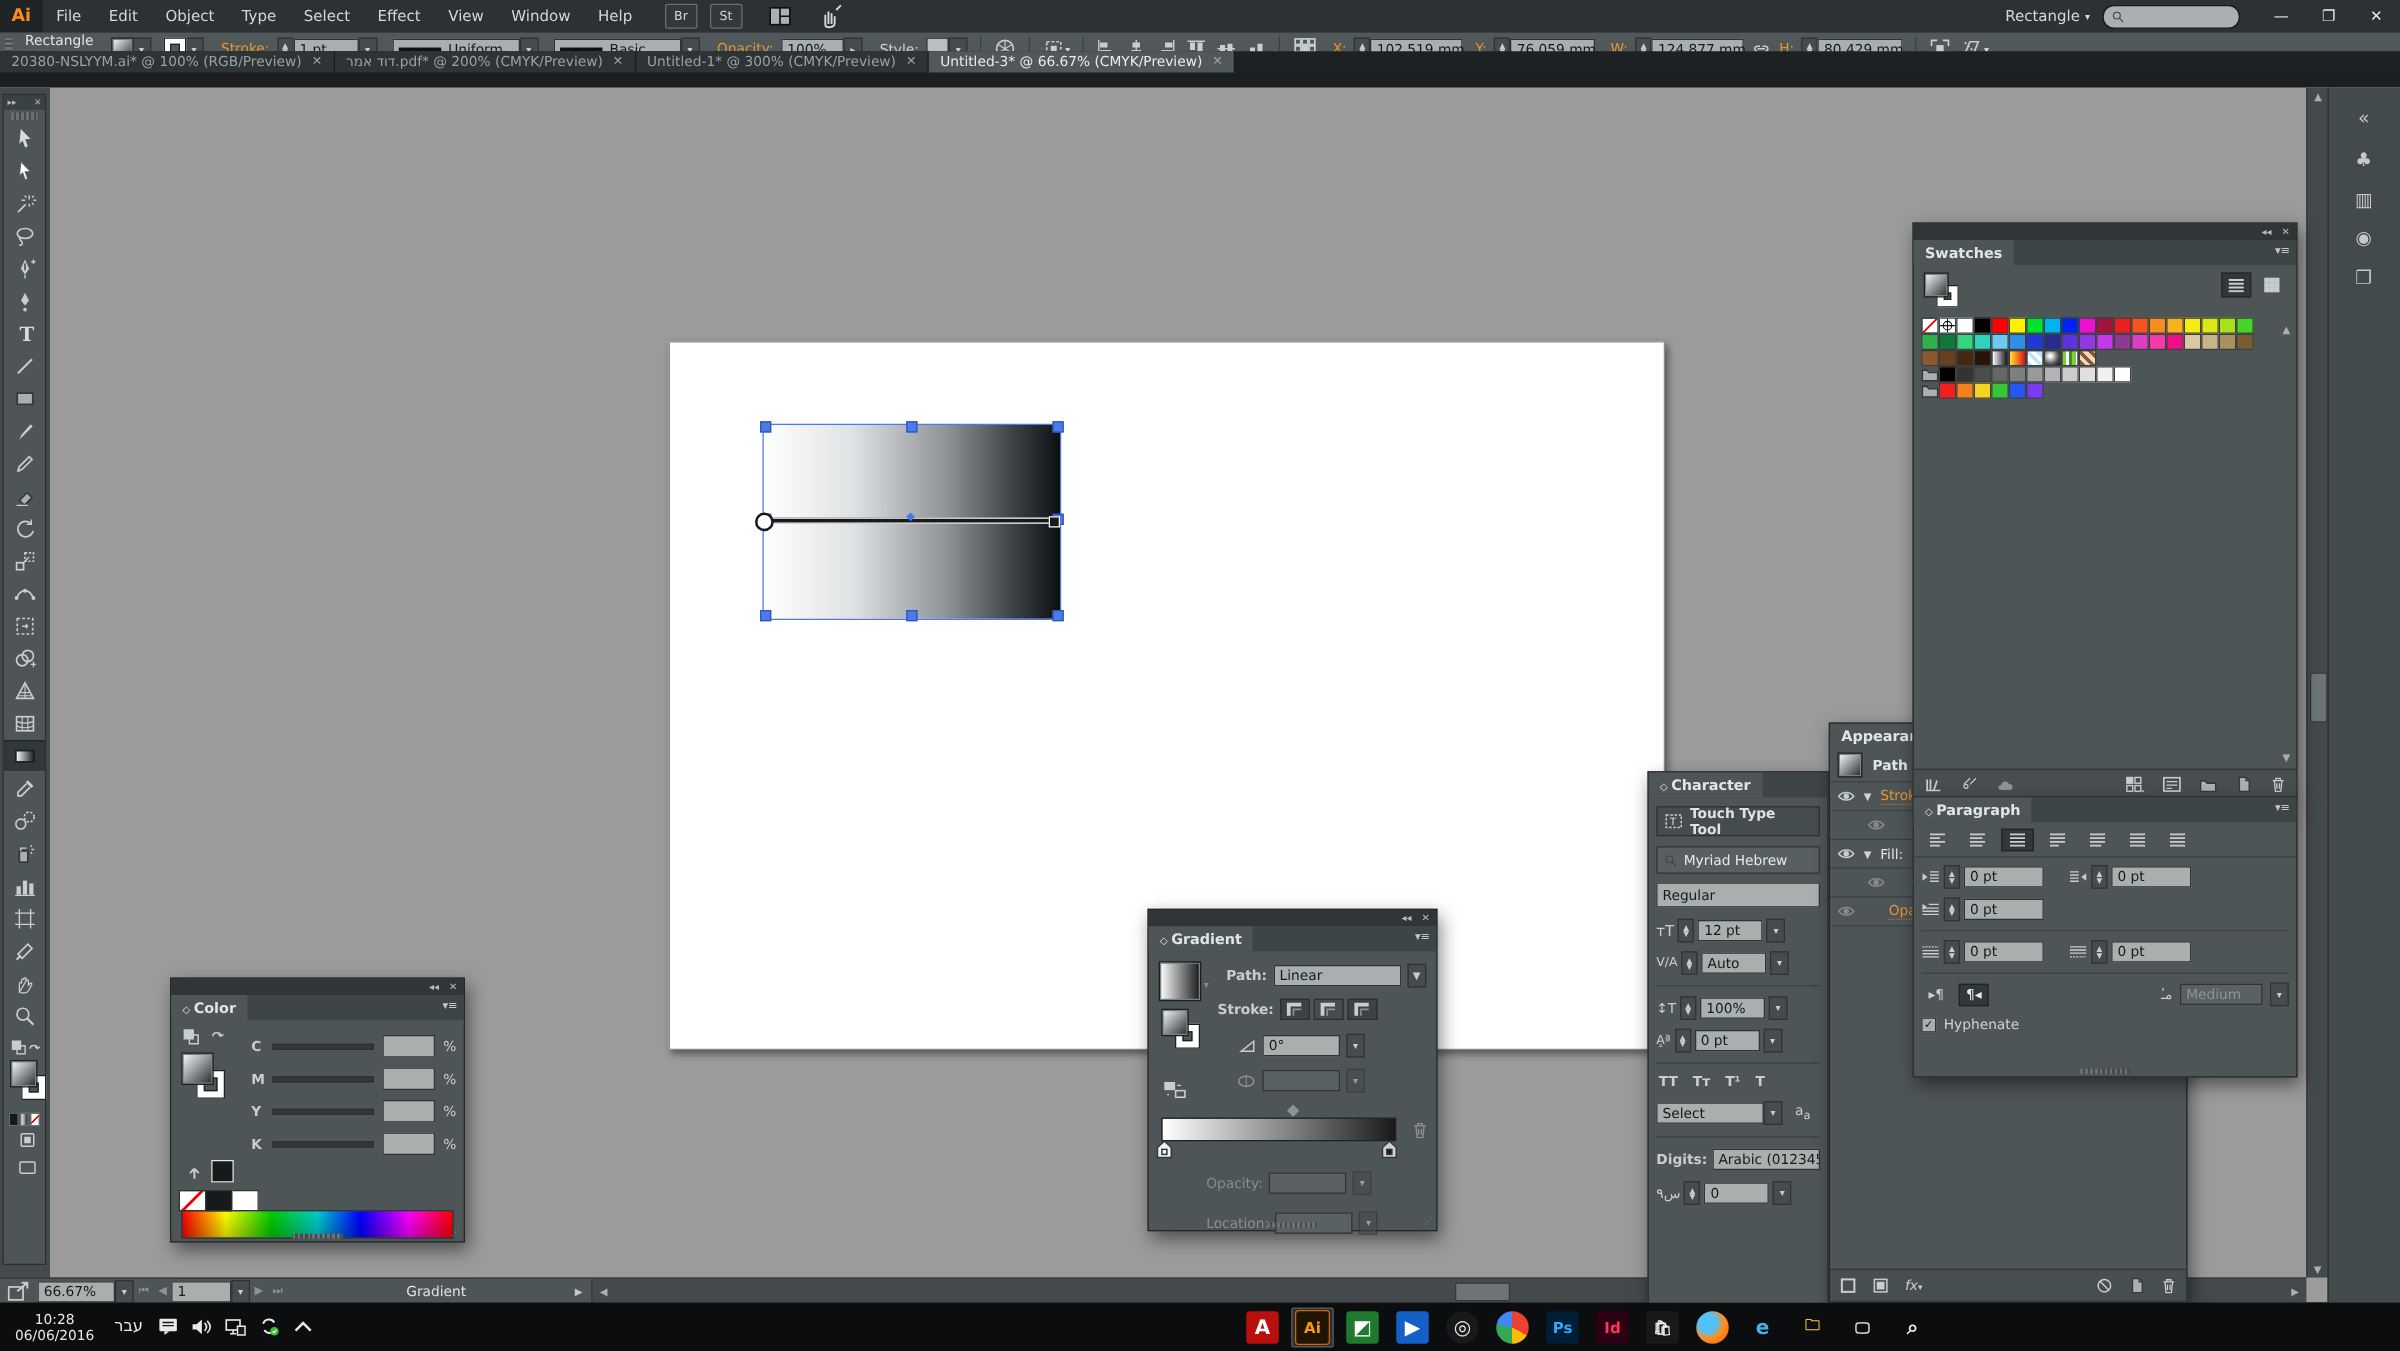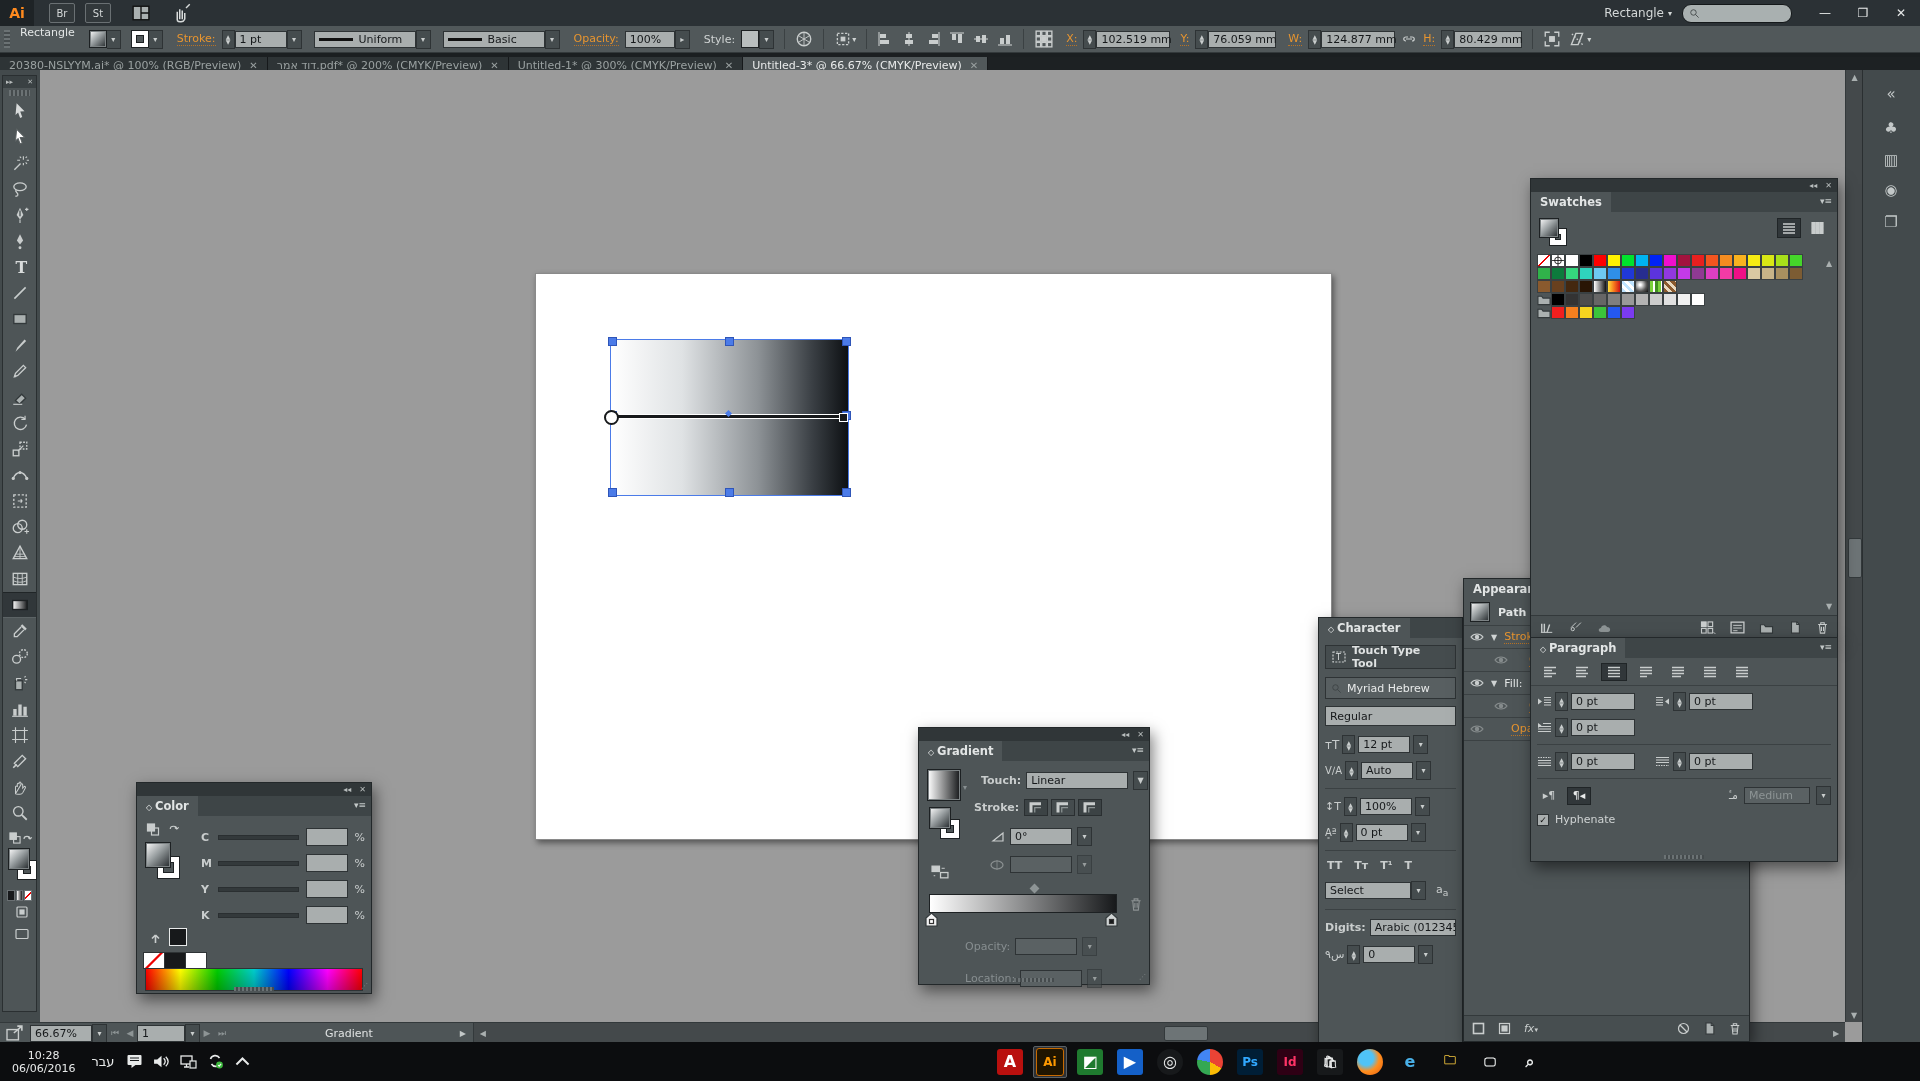--- a/index.html
+++ b/index.html
@@ -18,21 +18,21 @@
   #searchbox{width:96px;height:17px;background:#a9b0b0;border:1px solid #14181a;border-radius:9px;display:flex;align-items:center;padding:0 6px;gap:4px}
   .winbtn{width:38px;height:22px;display:flex;align-items:center;justify-content:center;color:#e8eaea;font-size:12px}
   #controlbar{position:absolute;left:0;top:26px;width:1920px;height:27px;background:#51585a;border-bottom:1px solid #33393b;display:flex;align-items:center;gap:6px;padding-left:4px;box-sizing:border-box}
   .grip{width:6px;height:18px;background:repeating-linear-gradient(0deg,#6b7274 0 2px,#454b4d 2px 4px)}
   .orange{color:#e8952f;border-bottom:1px dotted #b87325;line-height:13px}
   .input{background:#a9aeae;color:#16191b;border:1px solid #2e3335;height:15px;display:flex;align-items:center;padding:0 4px;font-size:11px;white-space:nowrap}
   .stepper{width:11px;height:17px;background:#454c4e;border:1px solid #2e3335;display:flex;flex-direction:column;align-items:center;justify-content:center;color:#c9cdcd;font-size:6px;line-height:5px}
   .ddarrow{width:13px;height:17px;background:#454c4e;border:1px solid #2e3335;display:flex;align-items:center;justify-content:center;color:#c9cdcd;font-size:8px}
   .cbicon{color:#c3c8c8}
   .vsep{width:1px;height:20px;background:#3b4143;margin:0 4px}
-  #tabbar{position:absolute;left:0;top:57px;width:1920px;height:17px;background:#1d2123;display:flex}
+  #tabbar{position:absolute;left:0;top:41px;width:1920px;height:17px;background:#1d2123;display:flex}
   .doc-tab{display:flex;align-items:center;gap:8px;padding:0 9px;background:#2e3436;color:#9aa1a1;font-size:11px;border-right:1px solid #16191b;white-space:nowrap}
   .doc-tab.active{background:#51585a;color:#e9ebeb}
   .tab-close{font-size:10px;color:#9aa1a1}
   
   #workspace{position:absolute;left:0;top:70px;width:1920px;height:972px;background:#9b9b9b;overflow:hidden}
   #lstrip{position:absolute;left:0;top:0;width:40px;height:972px;background:#434a4c}
   #toolbar{position:absolute;left:2px;top:5px;width:35px;height:937px;background:#4e5557;border:1px solid #2a2f31;box-sizing:border-box}
   #tbhead{height:12px;background:#3a4143;display:flex;align-items:center;justify-content:space-between;padding:0 3px;color:#b7bcbc;font-size:7px}
   #tbgrip{height:6px;margin:2px 6px;background:repeating-linear-gradient(90deg,#6b7274 0 2px,#454b4d 2px 4px)}
   .tool{width:33px;height:26px;display:flex;align-items:center;justify-content:center}
@@ -66,20 +66,31 @@
   
   #taskbar{position:absolute;left:0;top:1042px;width:1920px;height:39px;background:#0c0d0f;display:flex;align-items:center;color:#e8eaea}
   .app{width:34px;height:32px;margin:0 3px;display:flex;align-items:center;justify-content:center;border-radius:2px}
   .app.active{background:#2c2f33;border:1px solid #5c6165;box-sizing:border-box}
 </style>
 </head>
 <body>
 
 <div id="menubar">
   <div id="ailogo">Ai</div>
+  <div id="menu-items" class="row">
+      <div class="menu-item">File</div>
+      <div class="menu-item">Edit</div>
+      <div class="menu-item">Object</div>
+      <div class="menu-item">Type</div>
+      <div class="menu-item">Select</div>
+      <div class="menu-item">Effect</div>
+      <div class="menu-item">View</div>
+      <div class="menu-item">Window</div>
+      <div class="menu-item">Help</div>
+    </div>
   <div id="shortcut-btns" class="row" style="margin-left:10px">
       <div class="sq-btn">Br</div>
       <div class="sq-btn">St</div>
     </div>
   <span class="ico" style="width:34px;height:18px;margin-left:8px">
       <svg viewBox="0 0 16 16" width="100%" height="100%" fill="none" stroke="#c9cdcd" stroke-width="1.2">
         <rect x="1" y="2" width="14" height="12" fill="#aab0b0" stroke="#111"></rect>
         <path d="M8 2 V14 M8 8 H15" stroke="#111"></path>
       </svg>
     </span>
@@ -1226,21 +1237,21 @@
       <span class="proxy-stroke" style="left:21px;top:58px;width:18px;height:18px;z-index:1"></span>
       <span class="ico cbicon" style="position:absolute;left:12px;top:104px;width:18px;height:14px">
           <svg viewBox="0 0 17 13" width="100%" height="100%" fill="none" stroke="#c9cdcd" stroke-width="1.2">
             <rect x="1" y="1" width="7" height="5" fill="#c9cdcd"></rect>
             <rect x="9" y="7" width="7" height="5"></rect>
             <path d="M10 3 l3 0 M4 10 l-1.5 0" stroke-width=".9"></path>
           </svg>
         </span>
 
       <div class="row" style="position:absolute;left:62px;top:10px;gap:5px">
-        <span class="fieldlab" style="font-weight:bold">Touch:</span>
+        <span class="fieldlab" style="font-weight:bold">Path:</span>
         <span class="input" style="width:92px">
             <span>Linear</span>
           </span>
         <span class="ddarrow">▼</span>
       </div>
       <div class="row" style="position:absolute;left:55px;top:38px;gap:5px">
         <span class="fieldlab" style="font-weight:bold">Stroke:</span>
         <span id="stroke-btns" class="row" style="gap:3px">
             <span class="alignbtn" style="width: 24px; height: 17px; background: rgb(60, 67, 69); border: 1px solid rgb(42, 47, 49); box-sizing: border-box;">
               <svg viewBox="0 0 12 12" width="100%" height="100%" fill="none" stroke="#c9cdcd" stroke-width="1.2">

